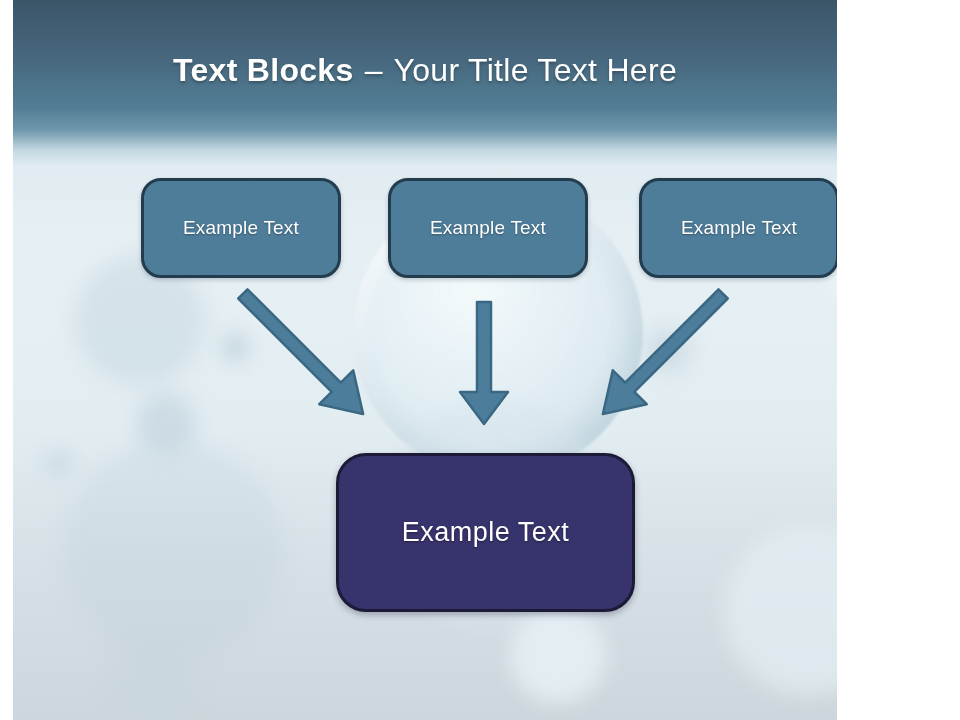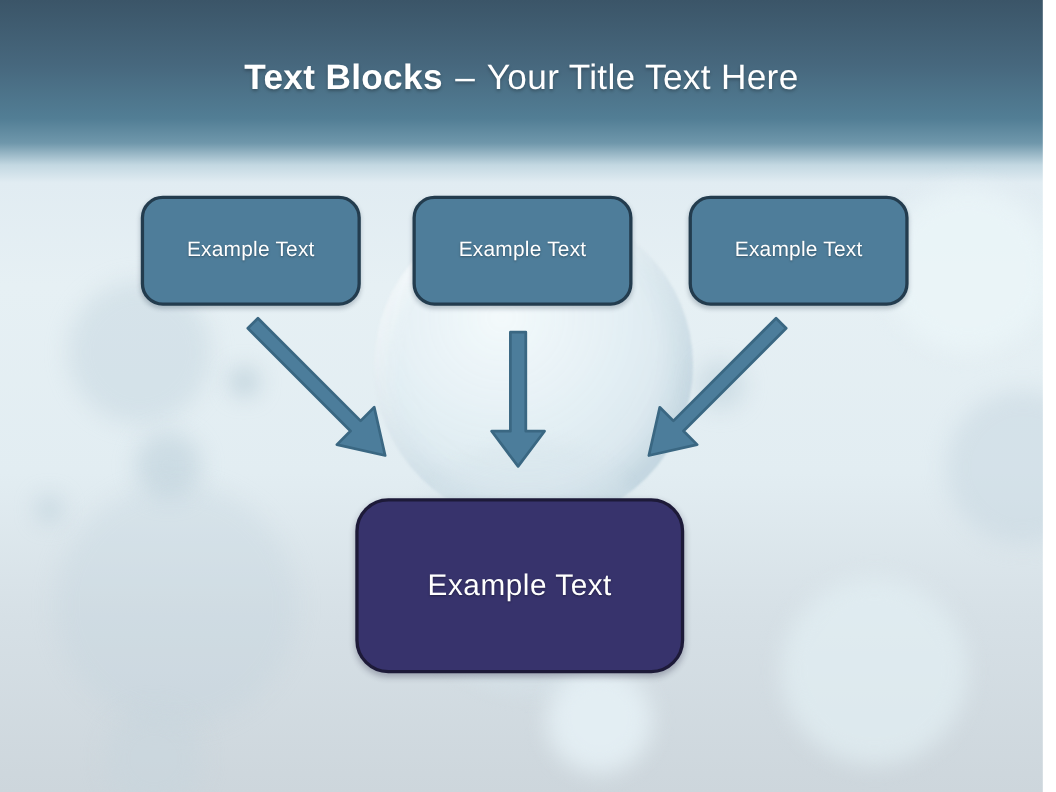--- a/index.html
+++ b/index.html
@@ -1,31 +1,32 @@
 <!DOCTYPE html>
 <html style="--header-top: #3b5568; --header-mid: #527e95; --bg-light: #e6f0f4; --bg-bottom: #cdd6dc; --box-fill: #4e7d9a; --box-border: #233c4e; --box-text: #ffffff; --bottom-box-fill: #37336c; --bottom-box-border: #1d1a38; --arrow-fill: #4c7d9b; --arrow-stroke: #3a6782;"><head>
 <meta charset="utf-8">
 <style>
   html,body{margin:0;padding:0;}
   .slide{
     position:relative;
-    width:948px;height:720px;
+    width:824px;height:720px;
     overflow:hidden;
     font-family:"Liberation Sans","DejaVu Sans",sans-serif;
     background:linear-gradient(180deg,
       #3b5568 0px,
       #47687e 60px,
       #527e95 108px,
       #6f97ab 130px,
       #c3d8e2 150px,
       #e1ecf2 166px,
       #e6f0f4 260px,
       #e2edf2 430px,
       #d6e0e6 560px,
       #cdd6dc 720px);
+    margin-left:13px;
   }
   
   .bubble{position:absolute;border-radius:50%;filter:blur(10px);pointer-events:none;}
   .bg-sphere{
     position:absolute;left:340px;top:187px;width:290px;height:290px;border-radius:50%;
     background:
       radial-gradient(circle at 40% 35%, rgba(244,250,252,.9) 0%, rgba(226,238,243,.85) 45%, rgba(209,224,232,.9) 88%, rgba(209,224,232,0) 100%);
     box-shadow:inset -8px -14px 30px rgba(170,195,210,.55), inset 6px 8px 18px rgba(255,255,255,.8);
     filter:blur(1px);
   }

